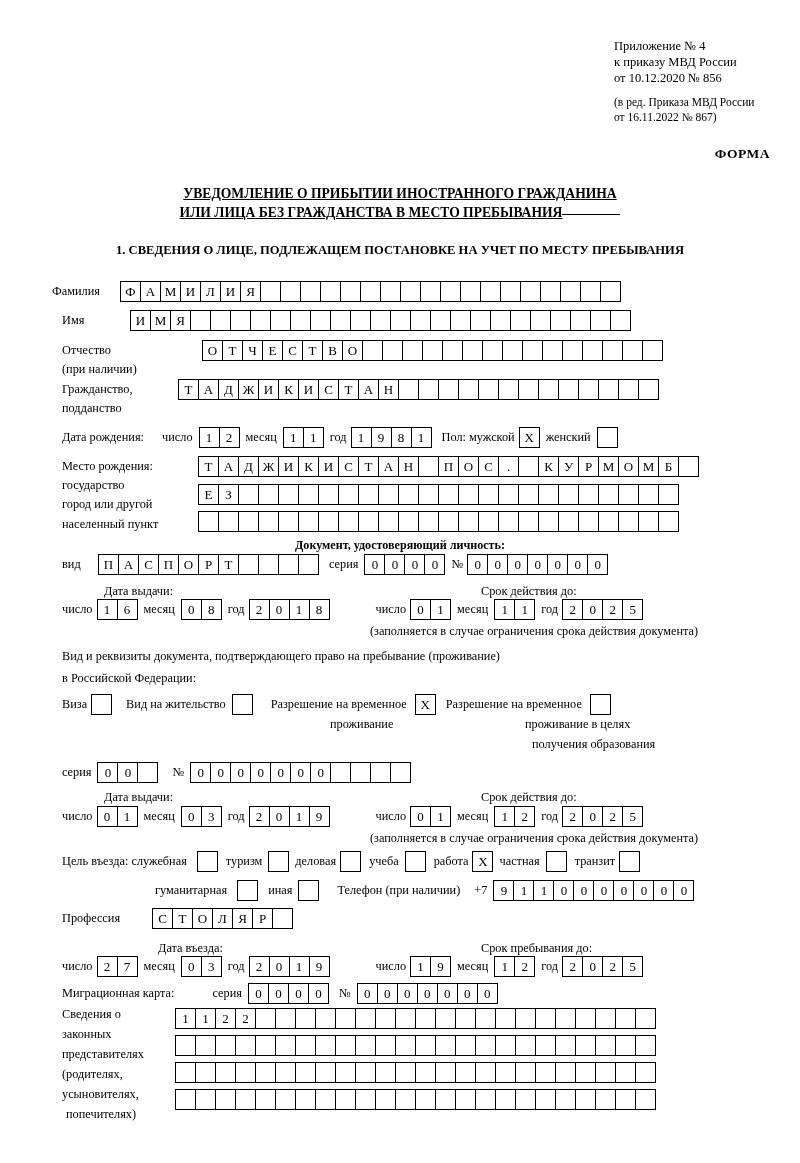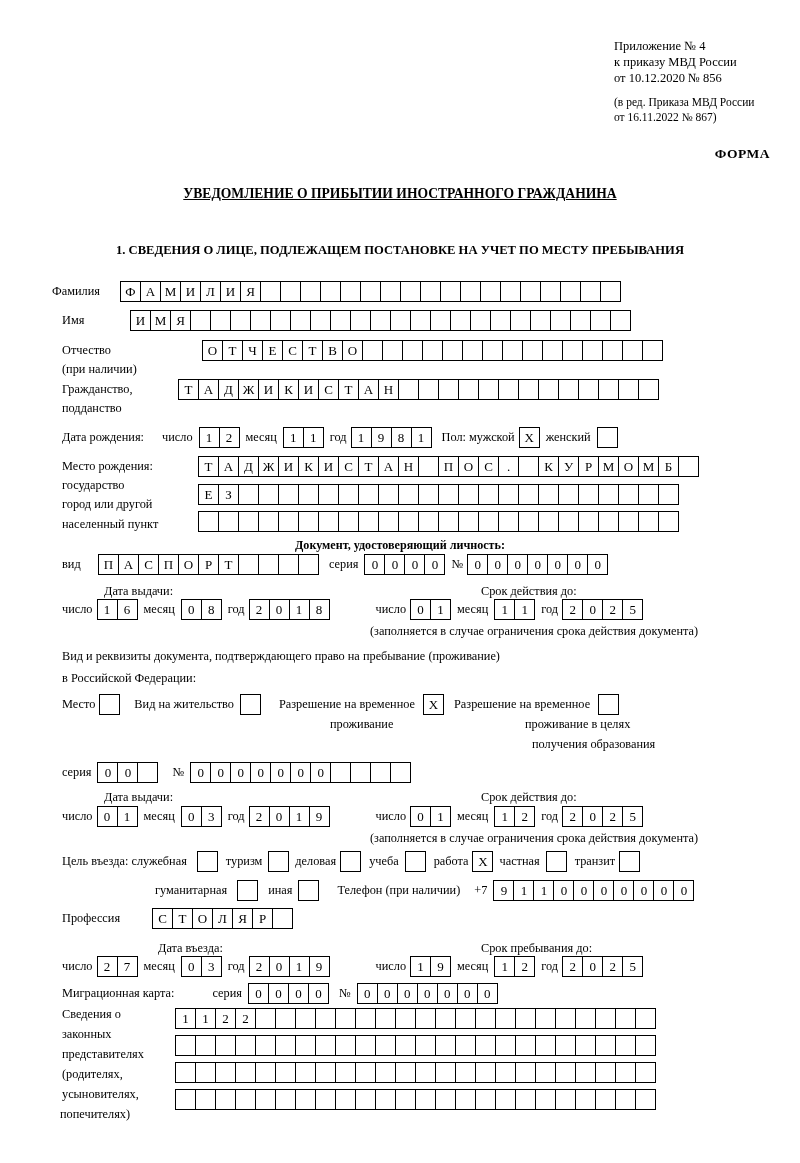--- a/index.html
+++ b/index.html
@@ -141,20 +141,21 @@
     <div>к приказу МВД России</div>
     <div>от 10.12.2020 № 856</div>
     <div class="small">(в ред. Приказа МВД России</div>
     <div class="small" style="margin-top:0">от 16.11.2022 № 867)</div>
   </div>
 
   <div class="forma">ФОРМА</div>
 
   <div class="title">
     <div>УВЕДОМЛЕНИЕ О ПРИБЫТИИ ИНОСТРАННОГО ГРАЖДАНИНА</div>
+    <div class="line2"><span>ИЛИ ЛИЦА БЕЗ ГРАЖДАНСТВА В МЕСТО ПРЕБЫВАНИЯ</span><span class="blank"></span></div>
   </div>
 
   <div class="section1">1. СВЕДЕНИЯ О ЛИЦЕ, ПОДЛЕЖАЩЕМ ПОСТАНОВКЕ НА УЧЕТ ПО МЕСТУ ПРЕБЫВАНИЯ</div>
 
   <div class="row" style="left:52px; top:281px;">
     <span class="lbl" style="width:68px;">Фамилия</span>
     <span class="boxes">
         <span class="bx">Ф</span>
         <span class="bx">А</span>
         <span class="bx">М</span>
@@ -467,21 +468,21 @@
         <span class="bx">5</span>
       </span>
   </div>
 
   <div class="multiline-lbl note-c" style="left:370px; top:623px;">(заполняется в случае ограничения срока действия документа)</div>
 
   <div class="multiline-lbl" style="left:62px; top:648px;">Вид и реквизиты документа, подтверждающего право на пребывание (проживание)</div>
   <div class="multiline-lbl" style="left:62px; top:670px;">в Российской Федерации:</div>
 
   <div class="row" style="left:62px; top:694px;">
-    <span class="lbl">Место</span>
+    <span class="lbl">Виза</span>
     <span class="chk ml4"></span>
     <span class="lbl ml14">Вид на жительство</span>
     <span class="chk ml6"></span>
     <span class="lbl ml18">Разрешение на временное</span>
     <span class="chk ml8">X</span>
     <span class="lbl ml10">Разрешение на временное</span>
     <span class="chk ml8"></span>
   </div>
   <div class="multiline-lbl" style="left:330px; top:716px;">проживание</div>
   <div class="multiline-lbl" style="left:525px; top:716px;">проживание в целях</div>
@@ -662,21 +663,21 @@
         <span class="bx">0</span>
         <span class="bx">0</span>
       </span>
   </div>
 
   <div class="multiline-lbl" style="left:62px; top:1006px;">Сведения о</div>
   <div class="multiline-lbl" style="left:62px; top:1026px;">законных</div>
   <div class="multiline-lbl" style="left:62px; top:1046px;">представителях</div>
   <div class="multiline-lbl" style="left:62px; top:1066px;">(родителях,</div>
   <div class="multiline-lbl" style="left:62px; top:1086px;">усыновителях,</div>
-  <div class="multiline-lbl" style="left:60px; top:1106px;">попечителях)</div>
+  <div class="multiline-lbl" style="left:66px; top:1106px;">попечителях)</div>
 
   <div class="row" style="left:175px; top:1008px;">
     <span class="boxes">
         <span class="bx">1</span>
         <span class="bx">1</span>
         <span class="bx">2</span>
         <span class="bx">2</span>
         <span class="bx"></span>
         <span class="bx"></span>
         <span class="bx"></span>

